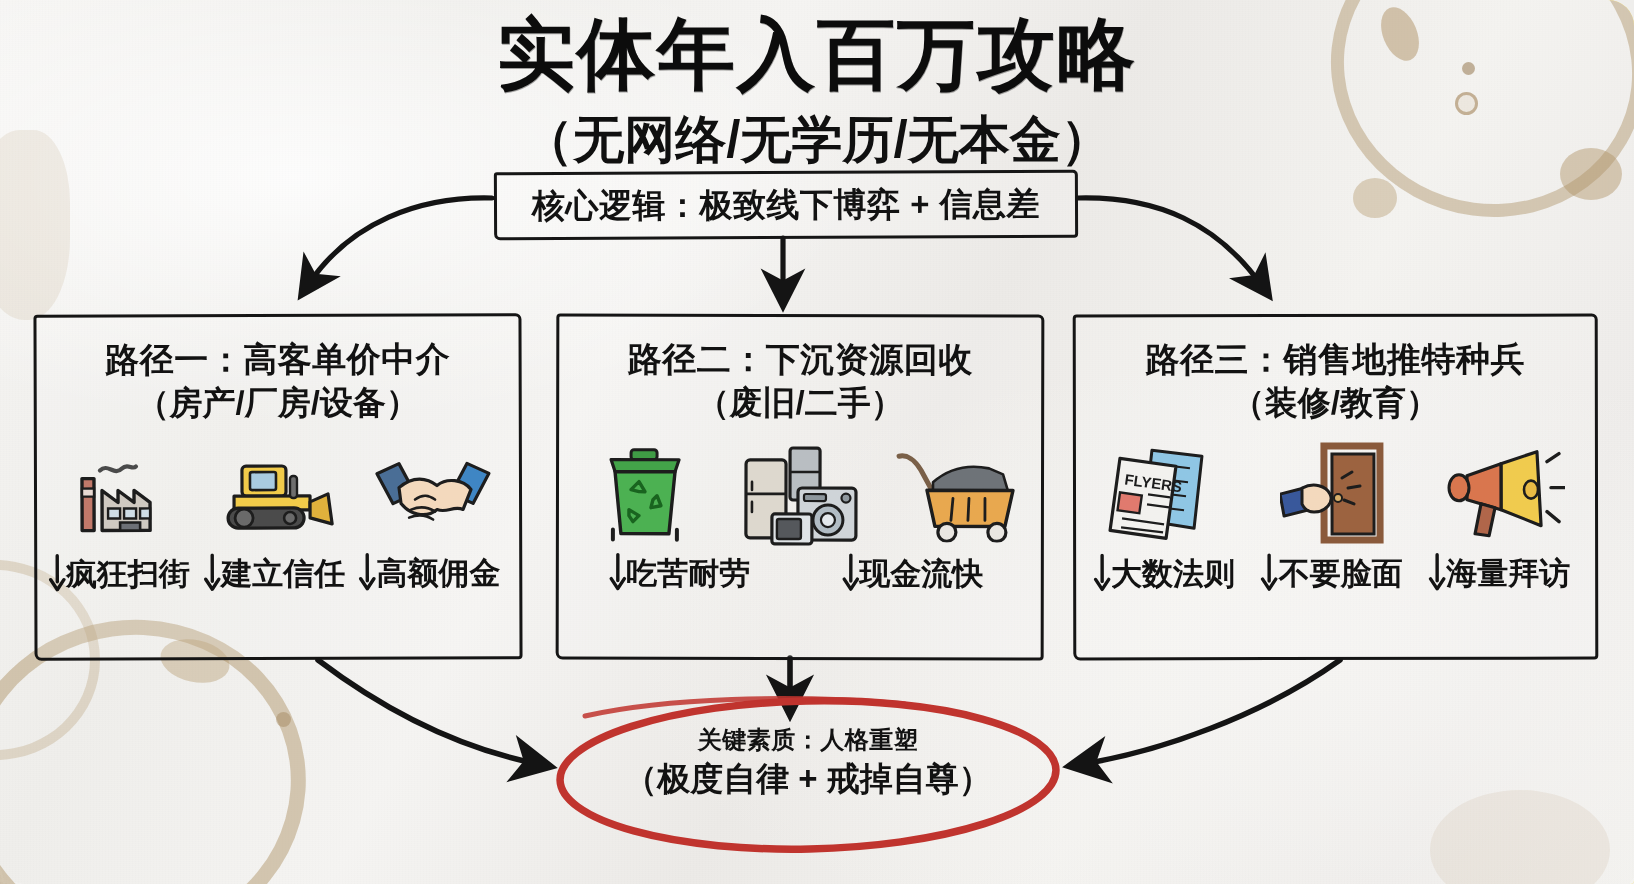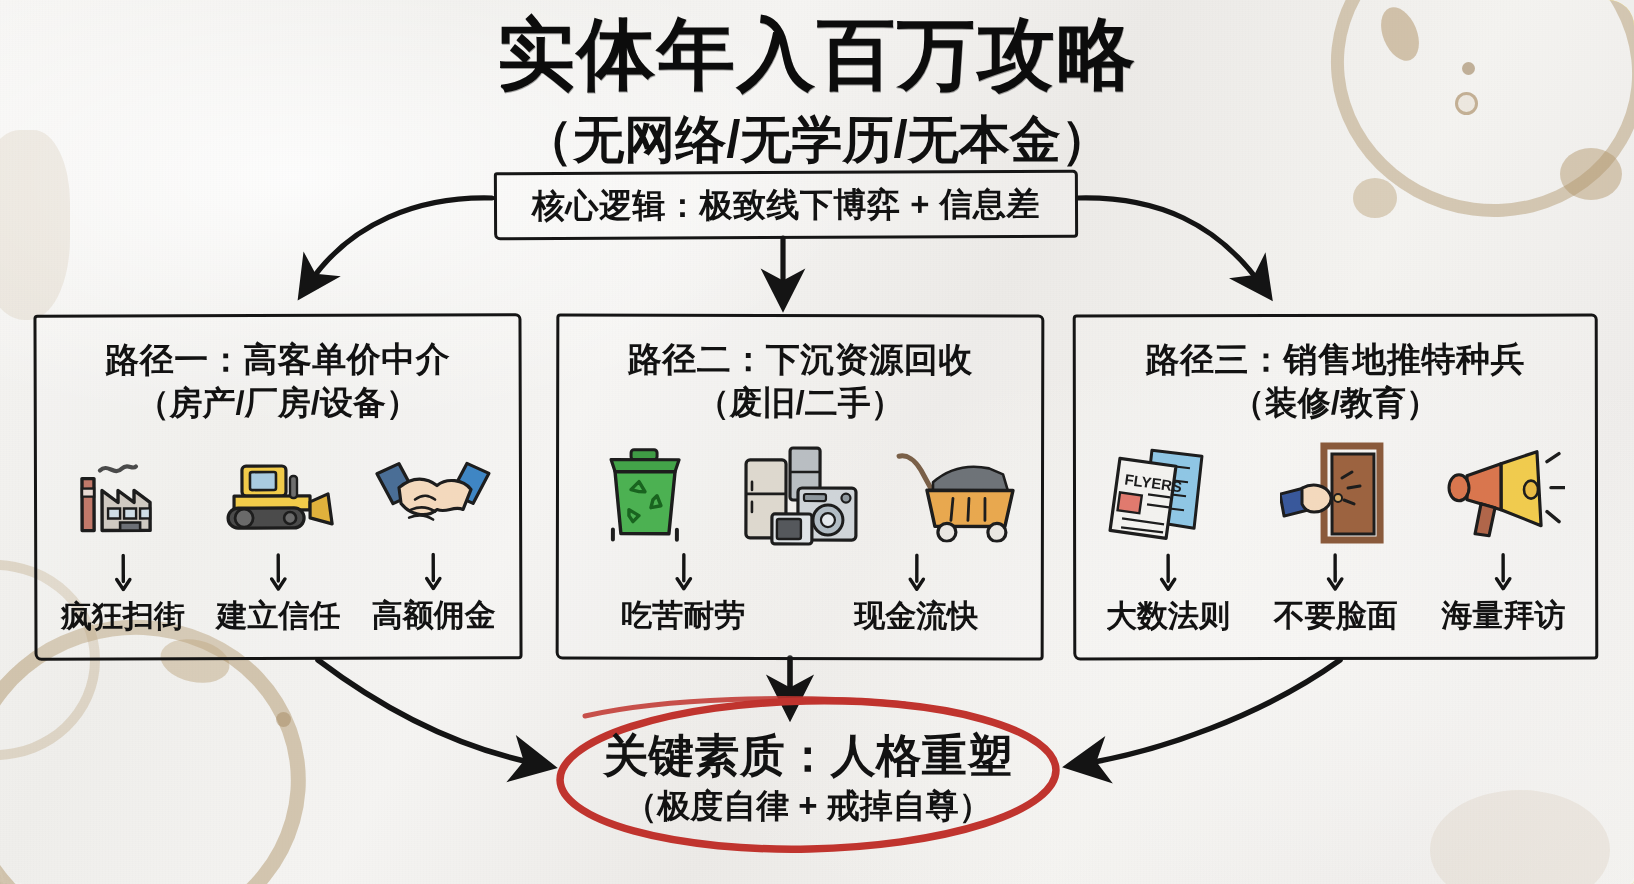--- a/index.html
+++ b/index.html
@@ -154,21 +154,21 @@
     left: 8px; right: 8px;
     top: 236px;
     height: 90px;
     display: flex;
     align-items: flex-start;
     justify-content: space-around;
   }
   .label-cell {
     width: 150px;
     display: flex;
-    flex-direction: column;
+    flex-direction: row;
     align-items: center;
   }
   .down-arrow {
     width: 18px;
     height: 38px;
     margin-bottom: 4px;
   }
   .leaf-label {
     font-size: 31px;
     font-weight: 800;
@@ -184,24 +184,25 @@
     width: 500px;
     height: 152px;
   }
   .oval-text {
     position: absolute;
     left: 0; right: 0;
     top: 26px;
     text-align: center;
   }
   .oval-line1 {
-    font-size: 45px;
+    font-size: 24px;
     font-weight: 800;
     line-height: 1.32;
     letter-spacing: .5px;
+    font-family: Liberation Mono, monospace;
   }
   .oval-line2 {
     font-size: 33px;
     font-weight: 700;
     line-height: 1.3;
   }
 
   svg.overlay {
     position: absolute;
     left: 0; top: 0;

